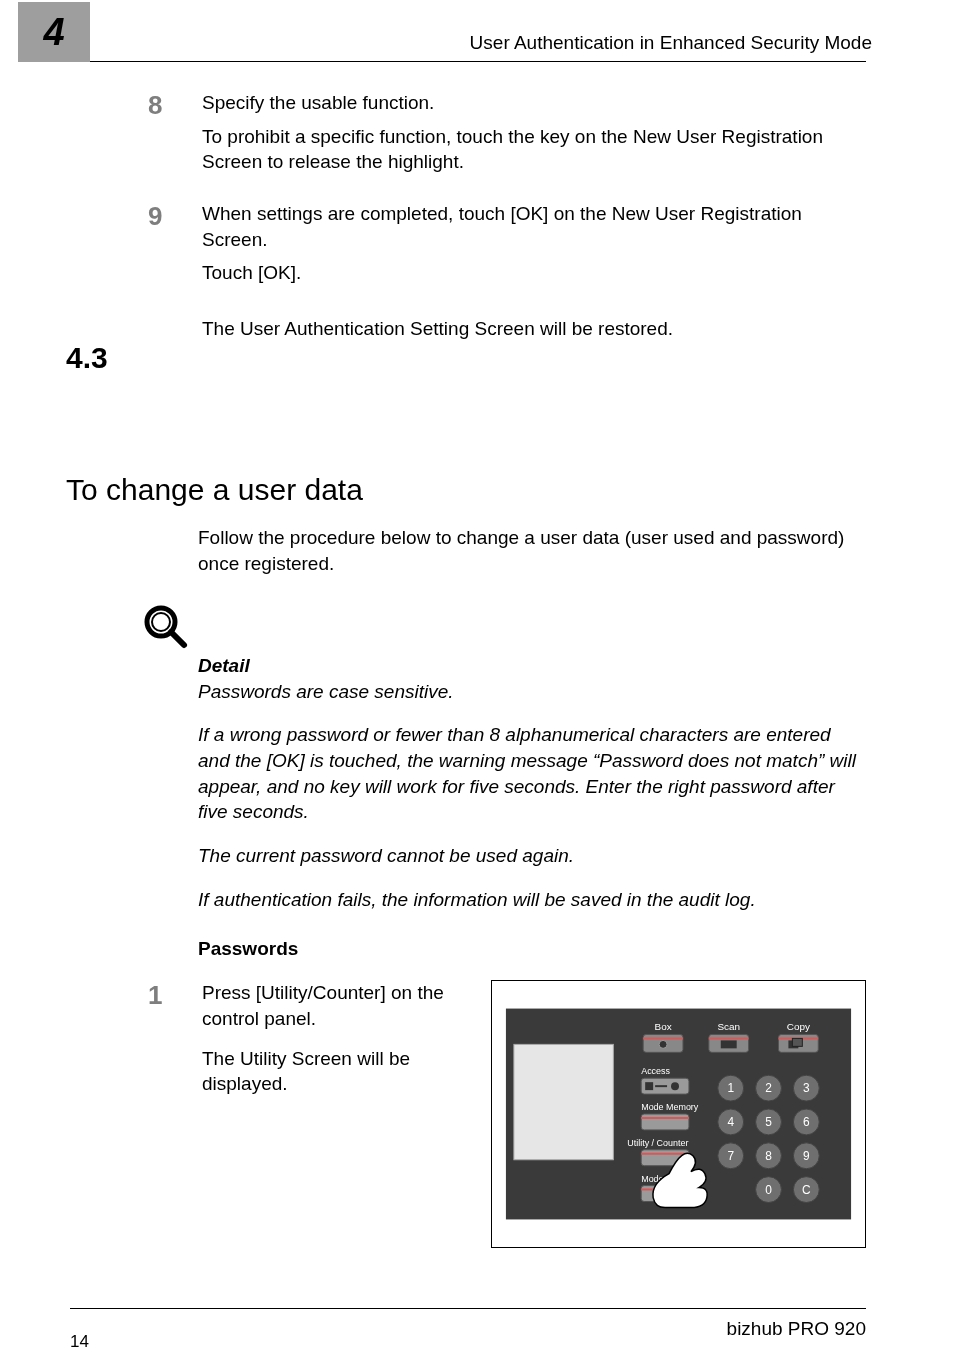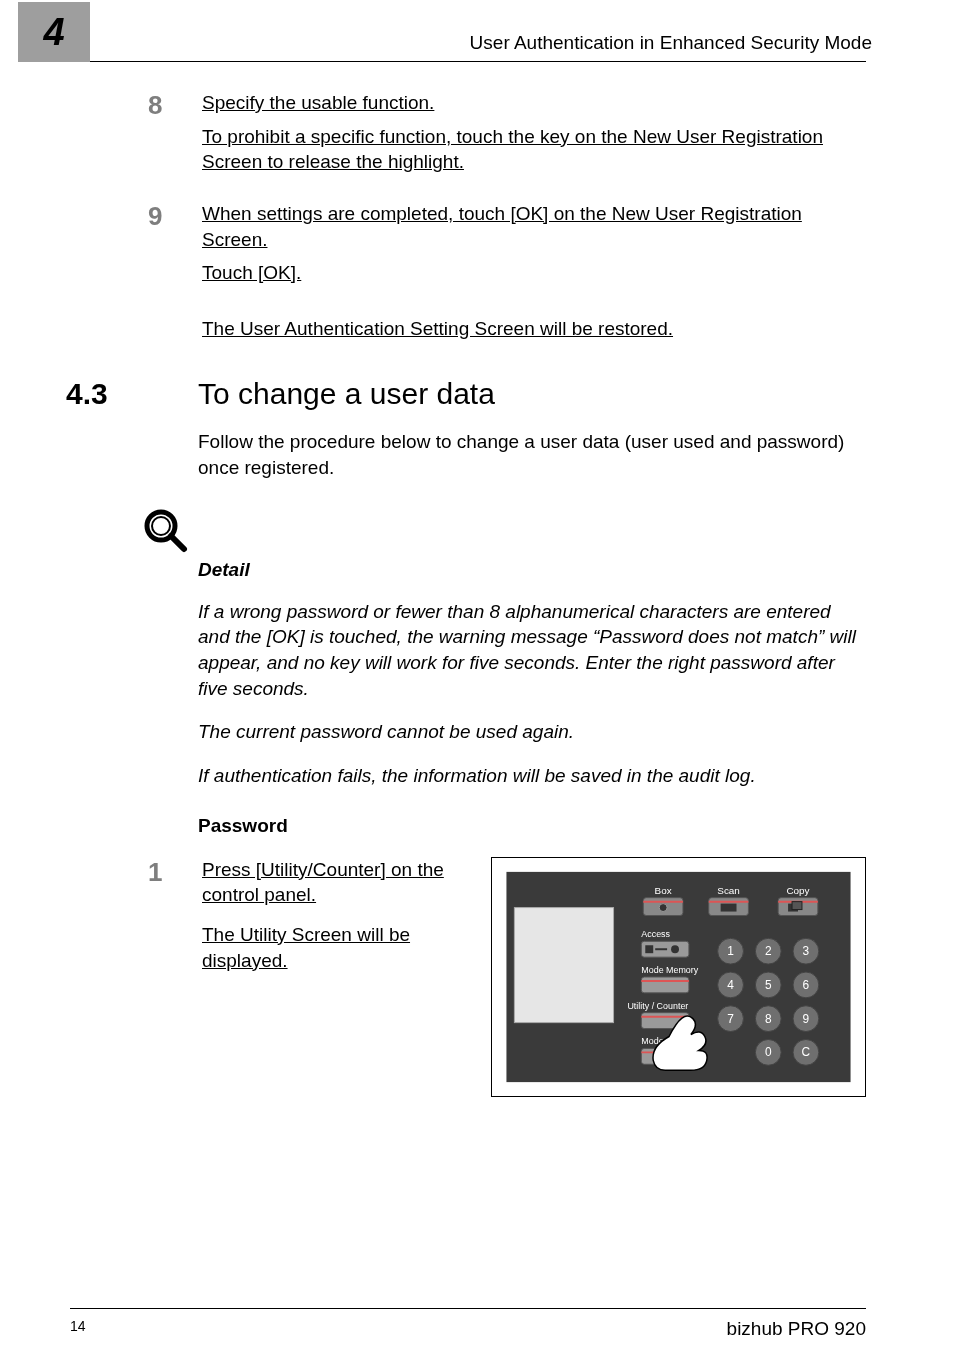--- a/index.html
+++ b/index.html
@@ -9,53 +9,53 @@
   
   .hdr { position: relative; height: 64px; padding-top: 26px; }
   .running { position: absolute; right: 82px; top: 32px; font-size: 19px; }
   .chap-box { position: absolute; left: 18px; top: 2px; width: 72px; height: 60px; background: #9e9e9e; display: flex; align-items: center; justify-content: center; }
   .chap-num { color: #000; font-size: 38px; font-weight: 800; font-style: italic; }
   .rule { position: absolute; left: 90px; right: 88px; top: 61px; border-top: 1.6px solid #000; }
 
   
   .step { display: flex; margin-left: 148px; margin-right: 88px; margin-top: 26px; }
   .step-n { width: 54px; flex: 0 0 54px; font-size: 26px; font-weight: 700; color: #7e7e7e; line-height: 1; padding-top: 2px; }
-  .step-b { font-size: 19px; line-height: 1.35; text-decoration: underline; }
+  .step-b { font-size: 19px; line-height: 1.35; }
   .step-b p + p { margin-top: 8px; }
 
   
-  .sec { display: flex; margin-top: 36px; margin-left: 66px; margin-right: 88px; }
+  .sec { display: flex; margin-left: 66px; margin-right: 88px; flex-direction: column; }
   .sec-n { width: 132px; flex: 0 0 132px; font-size: 30px; font-weight: 800; }
   .sec-t { font-size: 30px; font-weight: 400; }
 
   
   .para { margin-left: 198px; margin-right: 88px; margin-top: 18px; font-size: 19px; line-height: 1.35; }
 
   
   .magnifier { margin-left: 140px; margin-top: 24px; }
   .magnifier svg { display: block; }
   .detail-head { margin-left: 198px; font-size: 19px; font-weight: 700; margin-top: 4px; font-style: italic; }
   .detail-p { margin-left: 198px; margin-right: 88px; font-size: 19px; font-style: italic; line-height: 1.35; margin-top: 2px; }
   .detail-gap { margin-top: 18px; }
 
   .proc-head { margin-left: 198px; font-size: 19px; font-weight: 700; margin-top: 26px; }
 
   
   .step2 { display: flex; margin-left: 148px; margin-right: 88px; margin-top: 20px; align-items: flex-start; }
   .step2 .txtcol { flex: 1; padding-right: 24px; }
   .step2 .imgcol { flex: 0 0 375px; }
-  .panel { width: 375px; height: 240px; border: 1px solid #000; }
+  .panel { width: 375px; height: 268px; border: 1px solid #000; }
 
   
   .panel-inner { width: 100%; height: 100%; display: block; }
 
   
   .footer { position: absolute; left: 0; right: 0; bottom: 44px; }
   .frule { position: absolute; left: 70px; right: 88px; top: 0; border-top: 1.3px solid #000; }
-  .fleft { position: absolute; left: 70px; top: 10px; font-size: 14px; }
+  .fleft { position: absolute; left: 70px; top: 24px; font-size: 17px; }
   .fright { position: absolute; right: 88px; top: 10px; font-size: 19px; }
 </style>
 </head>
 <body>
 
 <div class="page">
   <div class="hdr">
     <div class="chap-box">
       <span class="chap-num">4</span>
     </div>
@@ -88,25 +88,26 @@
   <div class="para">Follow the procedure below to change a user data (user used and password) once registered.</div>
 
   <div class="magnifier">
     <svg width="50" height="50" viewBox="0 0 50 50" aria-hidden="true">
       <circle cx="21" cy="21" r="14" fill="none" stroke="#000" stroke-width="5"></circle>
       <circle cx="21" cy="21" r="9" fill="none" stroke="#000" stroke-width="2"></circle>
       <line x1="31" y1="31" x2="44" y2="44" stroke="#000" stroke-width="6" stroke-linecap="round"></line>
     </svg>
   </div>
   <div class="detail-head">Detail</div>
+  <div class="detail-p">Passwords are case sensitive.</div>
   <div class="detail-p detail-gap">If a wrong password or fewer than 8 alphanumerical characters are entered and the [OK] is touched, the warning message “Password does not match” will appear, and no key will work for five seconds. Enter the right password after five seconds.</div>
   <div class="detail-p detail-gap">The current password cannot be used again.</div>
   <div class="detail-p detail-gap">If authentication fails, the information will be saved in the audit log.</div>
 
-  <div class="proc-head">Password</div>
+  <div class="proc-head">Passwords</div>
 
   <div class="step2">
     <div class="step-n">1</div>
     <div class="txtcol step-b">
       <p>Press [Utility/Counter] on the control panel.</p>
       <p style="margin-top:14px">The Utility Screen will be displayed.</p>
     </div>
     <div class="imgcol">
       <div class="panel">
         <svg class="panel-inner" viewBox="0 0 375 240">

